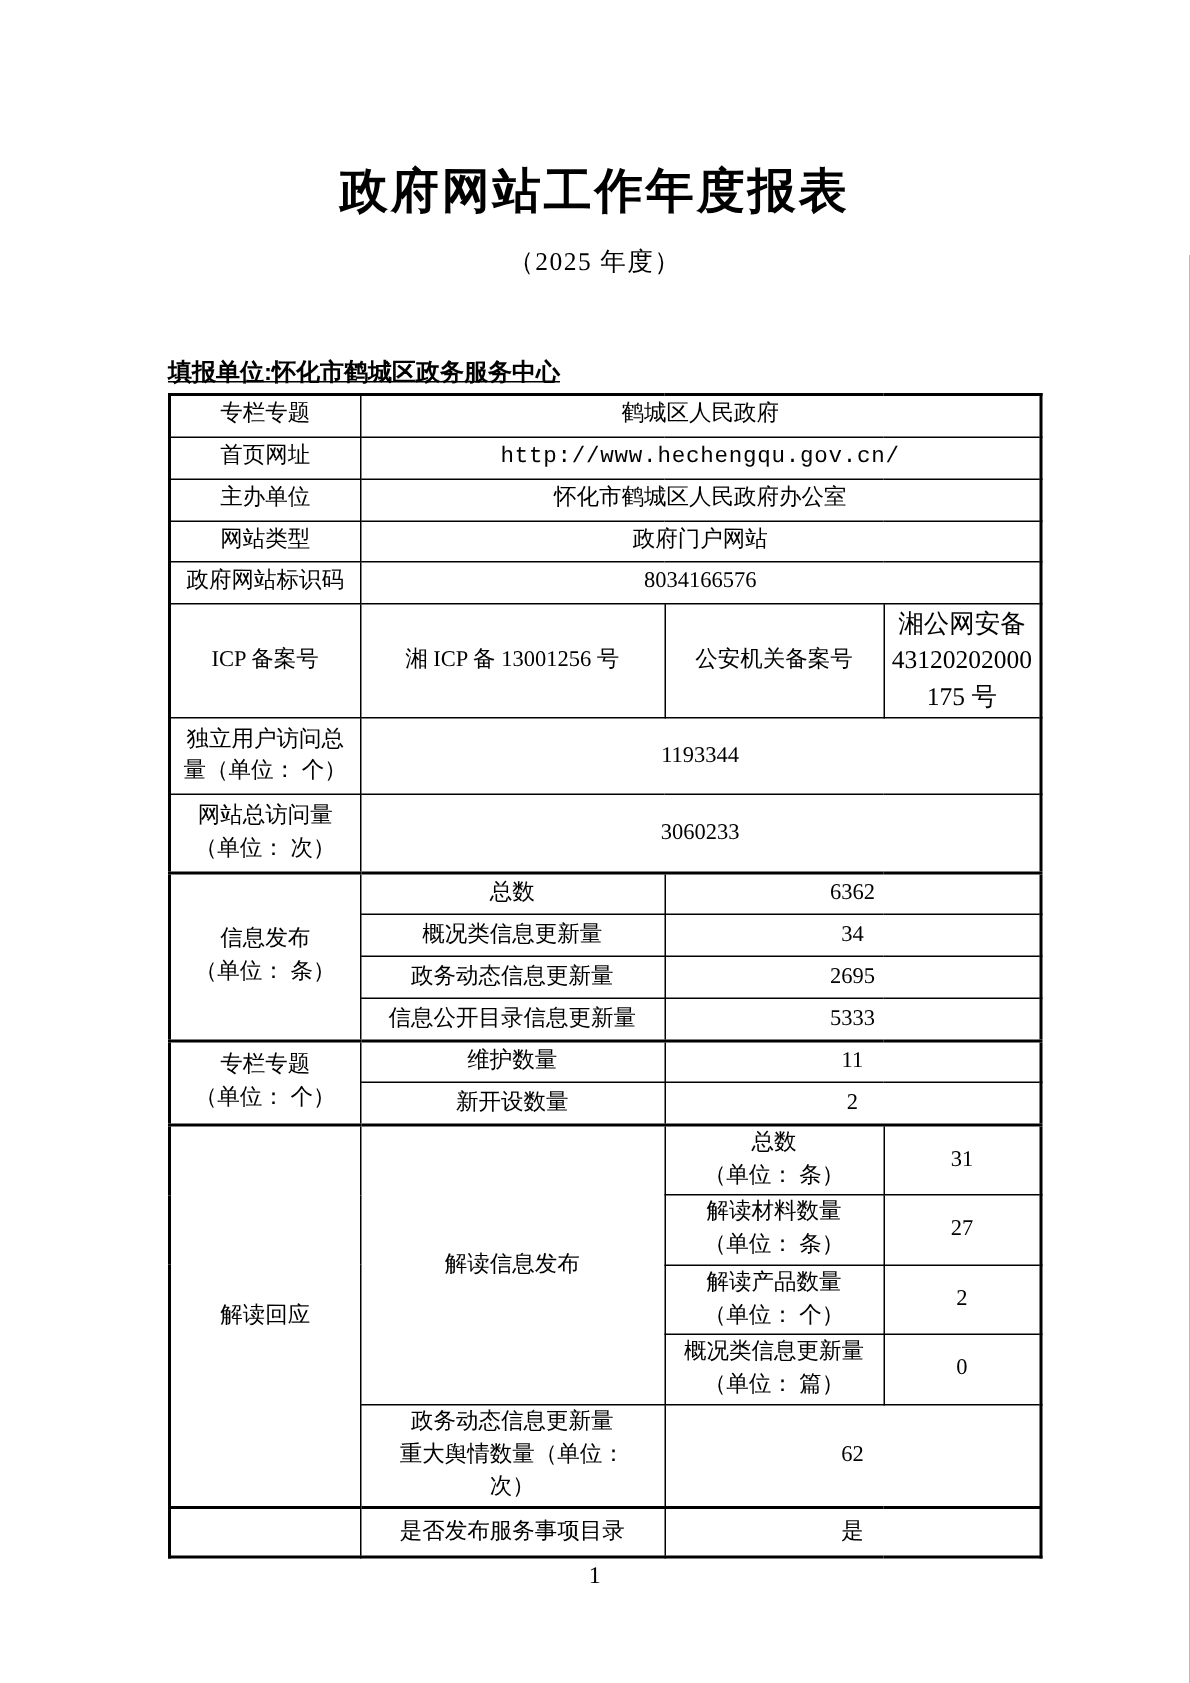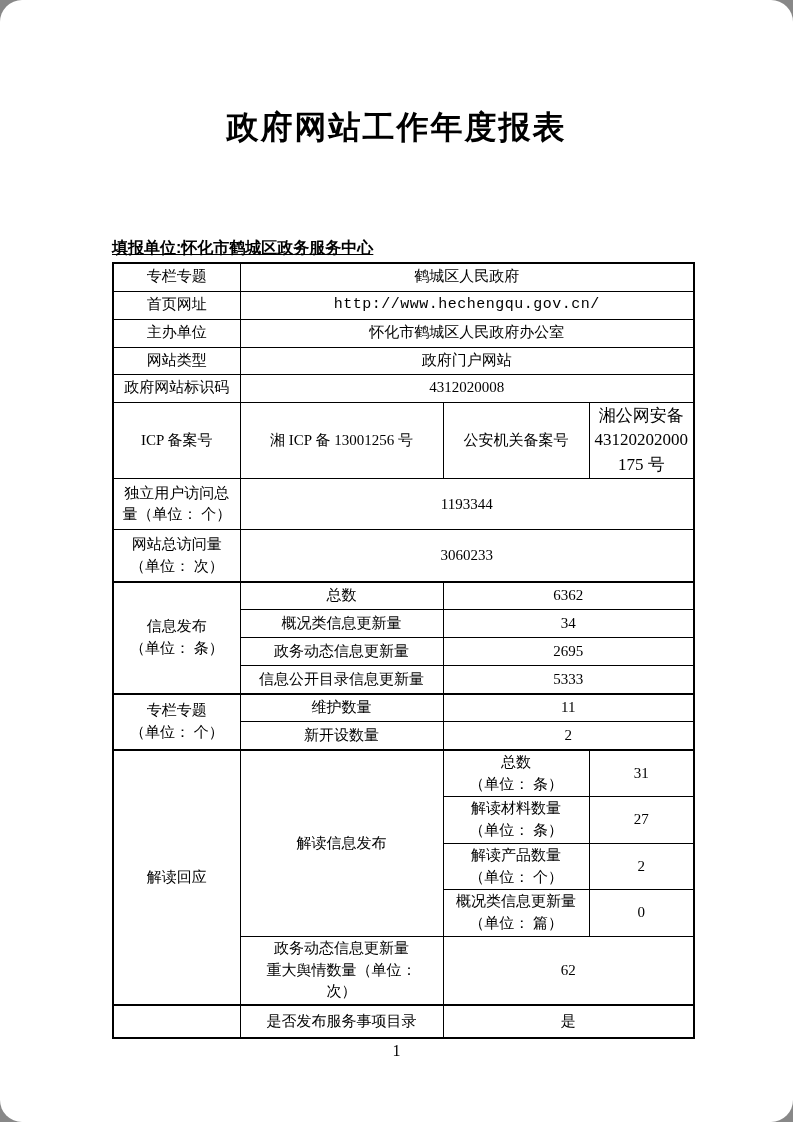--- a/index.html
+++ b/index.html
@@ -4,21 +4,20 @@
 <style>
   html,body{margin:0;padding:0;background:#888;}
   .page{
     position:relative;
     width:793px;height:1122px;
     margin:0 auto;
     background:#ffffff;
     font-family:"Liberation Serif", serif;
     color:#000;
     overflow:hidden;
-    border-radius:22px;
   }
   .title{
     position:absolute;top:106px;left:0;right:0;
     margin:0;
     text-align:center;
     font-family:"Liberation Sans", sans-serif;
     font-weight:bold;
     font-size:32px;
     letter-spacing:2px;
   }
@@ -68,20 +67,21 @@
     text-align:center;
     font-size:16px;
   }
 </style>
 </head>
 <body>
 
 <div class="page">
 
   <h1 class="title">政府网站工作年度报表</h1>
+  <div class="subtitle">（2025 年度）</div>
   <div class="reporting-unit">填报单位:怀化市鹤城区政务服务中心</div>
 
   <table class="report-table">
     <colgroup>
       <col style="width:127px">
         <col style="width:203px">
         <col style="width:146px">
         <col style="width:105px">
     </colgroup>
 
@@ -101,21 +101,21 @@
       <td colspan="3">怀化市鹤城区人民政府办公室</td>
     </tr>
 
     <tr class="h27">
       <td>网站类型</td>
       <td colspan="3">政府门户网站</td>
     </tr>
 
     <tr class="h28">
       <td>政府网站标识码</td>
-      <td colspan="3">4312020008</td>
+      <td colspan="3">8034166576</td>
     </tr>
 
     <tr class="h65">
       <td>ICP 备案号</td>
       <td>湘 ICP 备 13001256 号</td>
       <td>公安机关备案号</td>
       <td class="small">湘公网安备
 43120202000
 175 号</td>
     </tr>

